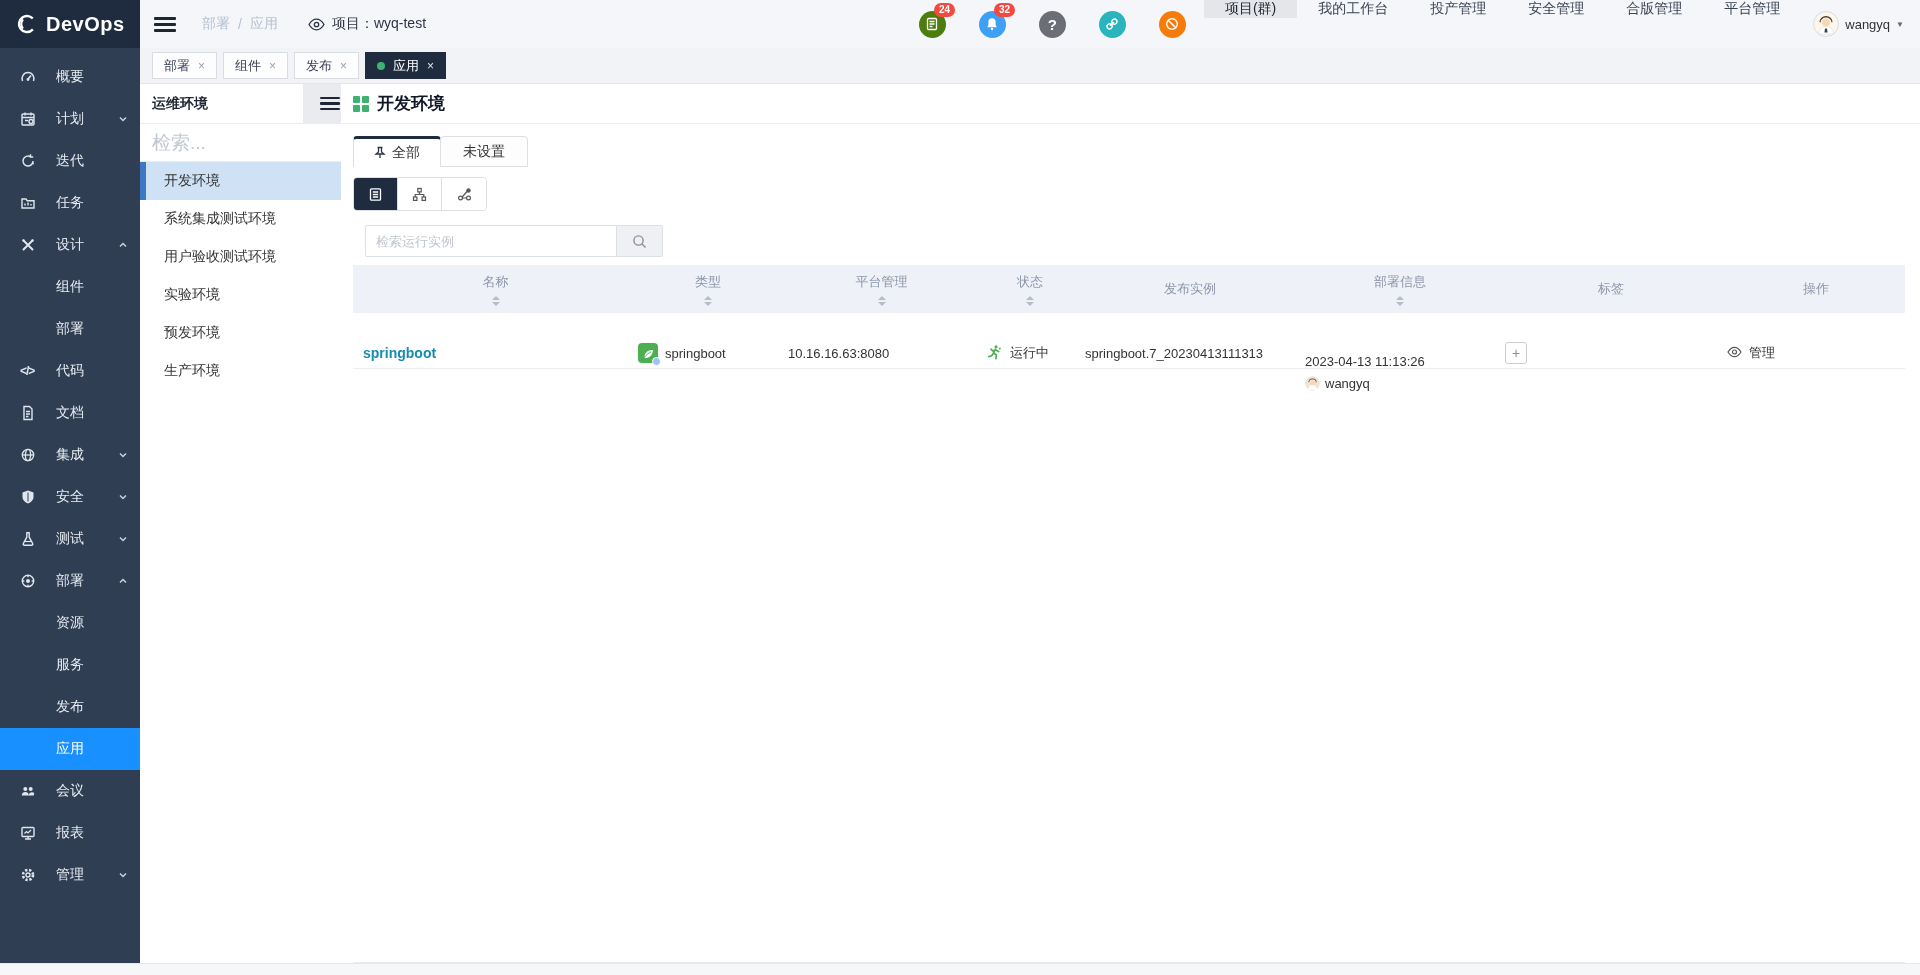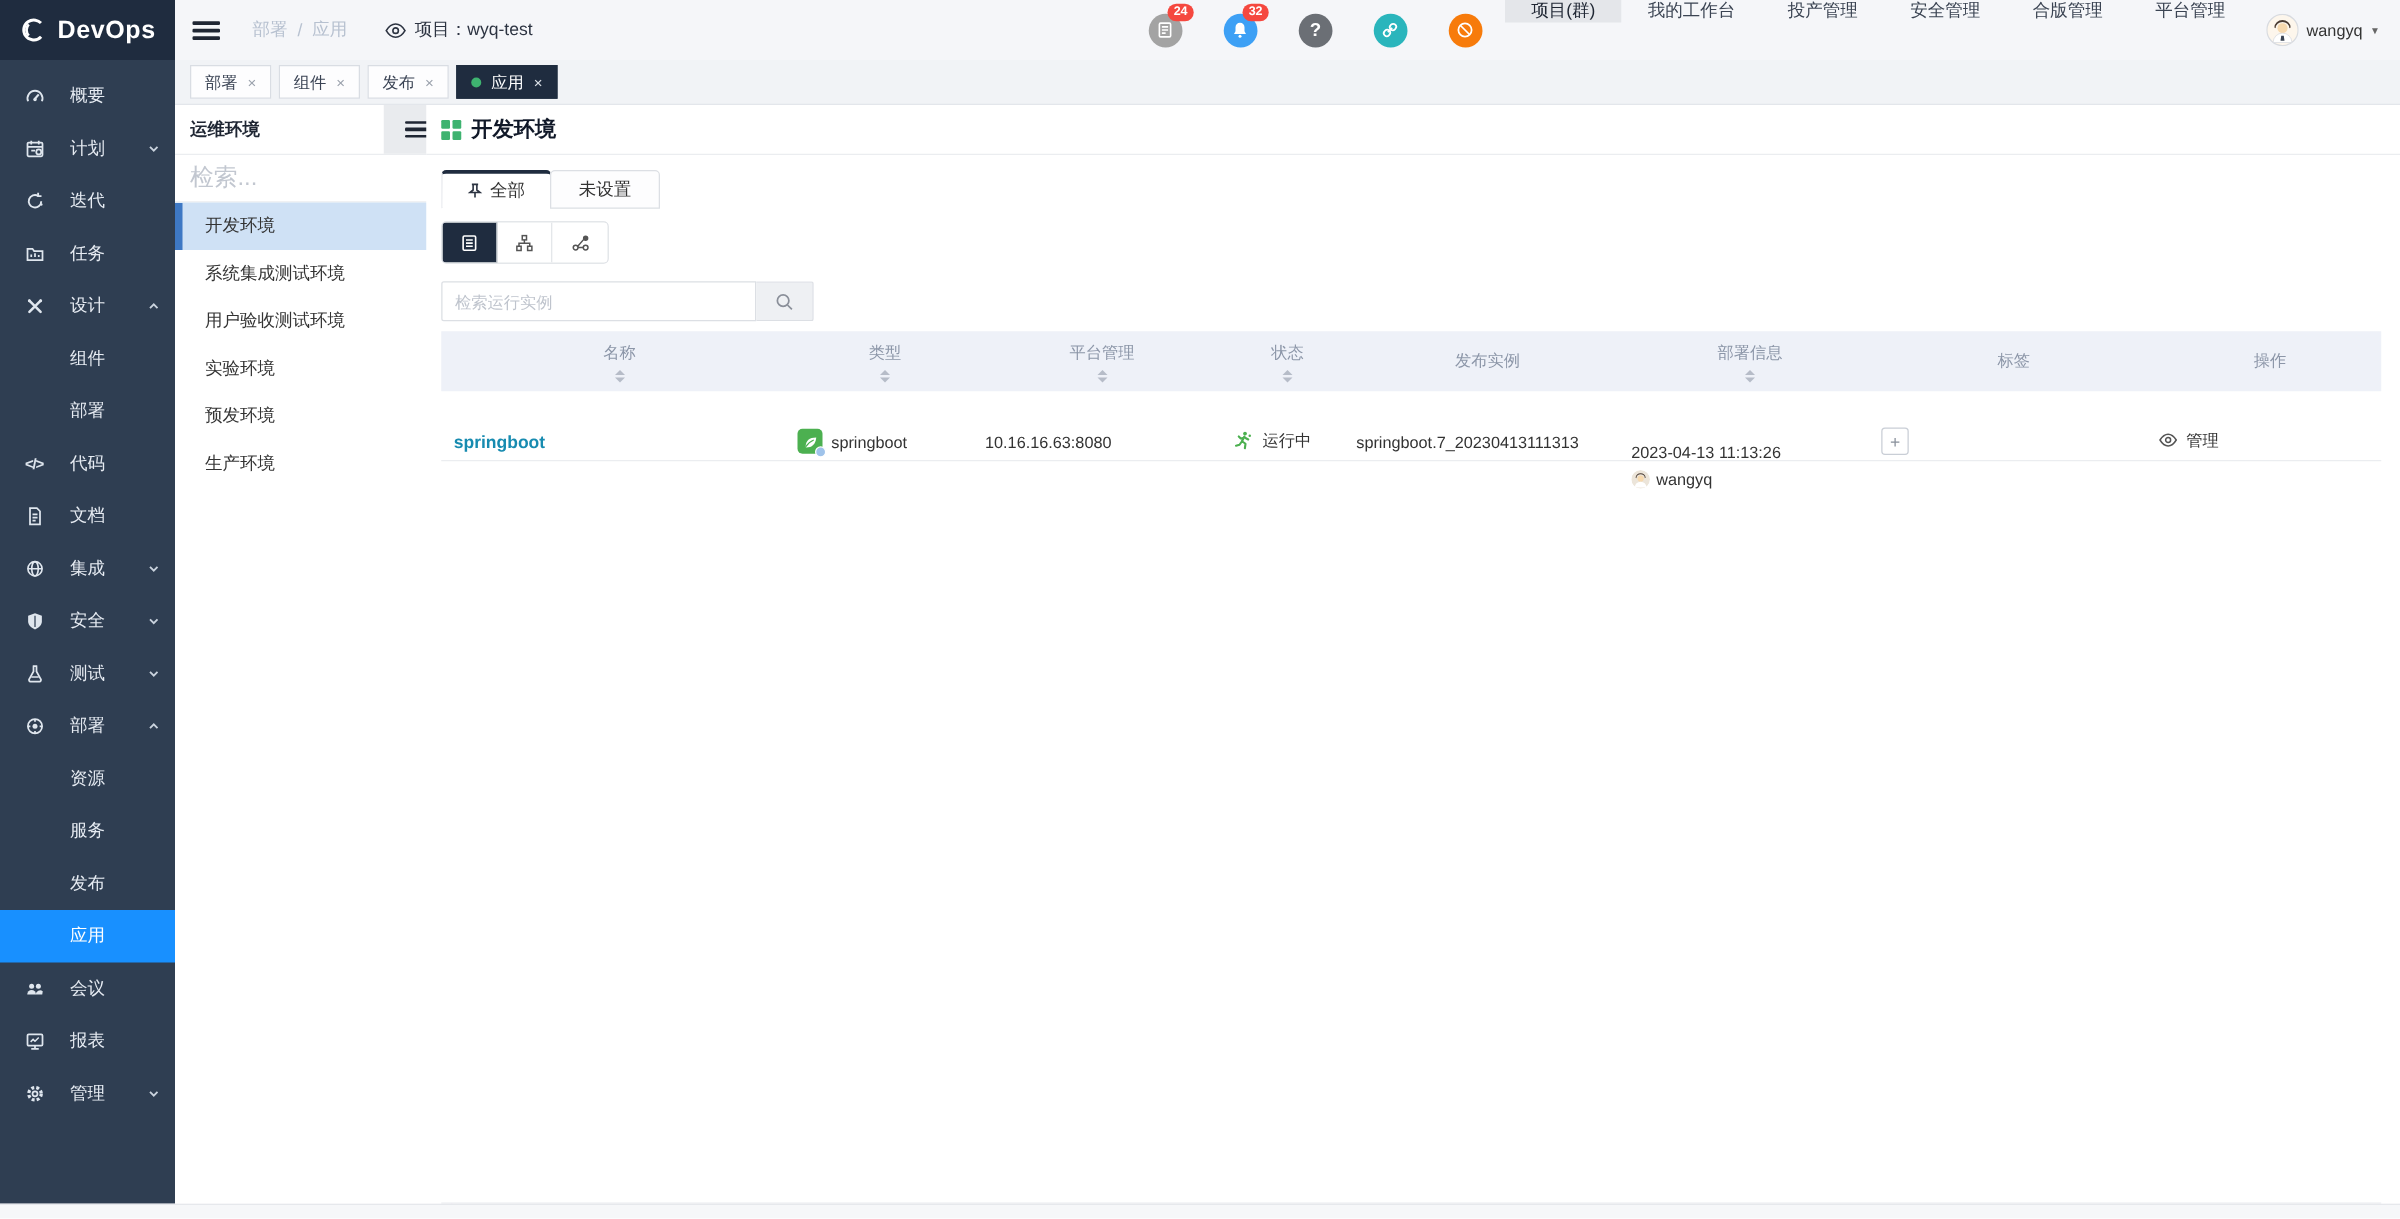--- a/index.html
+++ b/index.html
@@ -23,41 +23,41 @@
   
   .topbar { position:absolute; left:140px; top:0; right:0; height:48px; background:#f5f6f9; display:flex; align-items:center; z-index:4; }
   .hamburger { width:22px; margin-left:14px; cursor:pointer; }
   .hamburger i { display:block; height:3px; background:#1f2633; margin:3px 0; border-radius:1px; }
   .breadcrumb { margin-left:26px; font-size:14px; color:#b7c1d0; display:flex; gap:8px; align-items:center; }
   .breadcrumb .bc { cursor:pointer; }
   .project { margin-left:30px; display:flex; align-items:center; gap:7px; font-size:14px; color:#2d3442; cursor:pointer; }
   .tb-spacer { flex:1; }
   .circles { display:flex; gap:33px; align-items:center; margin-right:18px; }
   .cbtn { position:relative; width:27px; height:27px; border-radius:50%; display:flex; align-items:center; justify-content:center; color:#fff; cursor:pointer; }
-  .cbtn.green { background:#a3a3a3;justify-content:center; } .cbtn.blue { background:#3da0f5; }
+  .cbtn.green { background:#4d7c0f;justify-content:center; } .cbtn.blue { background:#3da0f5; }
   .cbtn.gray { background:#6b6f75; } .cbtn.teal { background:#2ab5bc; } .cbtn.orange { background:#f77b0b; }
   .badge { position:absolute; top:-8px; left:15px; background:#f5483f; color:#fff; font-size:10px; font-weight:bold; line-height:14px; padding:0 5px; border-radius:8px; }
   .qmark { font-size:15px; font-weight:bold; }
   .topnav { display:flex; align-items:flex-start; height:48px; }
   .tn-item { display:flex; align-items:center; padding:0 21px; font-size:14px; color:#3b4453; cursor:pointer; white-space:nowrap; }
   .tn-item.active { background:#e4e6ea; color:#1f2633; }
   .userbox { display:flex; align-items:center; gap:6px; padding:0 16px 0 12px; cursor:pointer; }
   .uname { font-size:13px; color:#333; }
   .dcaret { font-size:8px; color:#666; }
 
   
   .tabstrip { position:absolute; left:140px; top:48px; right:0; height:36px; background:#f1f3f6; border-bottom:1px solid #e3e6eb; display:flex; align-items:center; padding-left:12px; gap:6px; z-index:3; }
   .dtab { height:27px; display:flex; align-items:center; gap:8px; padding:0 11px; background:#fdfdfe; border:1px solid #d9dde3; font-size:13px; color:#3a4354; cursor:pointer; }
   .dtab .close-x { font-size:12px; color:#9aa1ac; cursor:pointer; }
   .dtab.active { background:#1f2c3f; border-color:#1f2c3f; color:#fff; }
   .dtab.active .close-x { color:#dfe4ea; }
   .dot { width:8px; height:8px; border-radius:50%; background:#3eb370; }
 
   
-  .envpanel { position:absolute; left:140px; top:84px; width:222px; bottom:12px; background:#fff; border-right:1px solid #d946ef; z-index:2; }
+  .envpanel { position:absolute; left:140px; top:84px; width:222px; bottom:12px; background:#fff; border-right:5px solid #d946ef; z-index:2; }
   .env-header { height:40px; border-bottom:1px solid #ebedf0; display:flex; align-items:center; padding-left:12px; }
   .env-title { font-size:14px; font-weight:bold; color:#1f2633; }
   .env-collapse { margin-left:auto; width:54px; height:39px; background:#e9ebee; display:flex; align-items:center; justify-content:center; cursor:pointer; }
   .env-collapse i { display:block; width:20px; }
   .env-collapse i b { display:block; height:2.5px; background:#1f2633; margin:3px 0; border-radius:1px; }
   .env-search { height:38px; border-bottom:1px solid #ebedf0; display:flex; align-items:center; padding:0 12px; gap:6px; }
   .env-search input { border:none; outline:none; flex:1; font-size:19px; color:#333; background:transparent; font-family:inherit; }
   .env-search input::placeholder { color:#c2c7d0; }
   .env-item { height:38px; display:flex; align-items:center; padding-left:24px; font-size:14px; color:#333; cursor:pointer; }
   .env-item.selected { background:#cfe1f5; box-shadow:inset 6px 0 0 #3e78c4; }
@@ -75,21 +75,21 @@
   .ftab { height:31px; min-width:88px; display:flex; align-items:center; justify-content:center; gap:6px; font-size:14px; color:#333; background:#fff; border:1px solid #dcdfe4; border-radius:4px 4px 0 0; padding:0 14px; cursor:pointer; }
   .ftab.active { border-top:3px solid #1f2c3f; border-bottom:1px solid #fff; }
   .ftab + .ftab { margin-left:-1px; background:#fdfdfe; }
   .pin { width:12px; height:13px; color:#2d3442; }
 
   .vtoggles { display:inline-flex; border:1px solid #dcdfe4; border-radius:4px; overflow:hidden; margin-bottom:12px; }
   .vt { width:44px; height:32px; display:flex; align-items:center; justify-content:center; background:#fff; color:#555; border-right:1px solid #dcdfe4; cursor:pointer; }
   .vt:last-child { border-right:none; }
   .vt.active { background:#1f2c3f; color:#fff; }
 
-  .search-row { display:flex; margin:2px 0 8px; }
+  .search-row { display:flex; margin:2px 12px 8px; }
   .search-row input { width:252px; height:32px; border:1px solid #dcdfe4; border-radius:2px 0 0 2px; padding:0 10px; font-size:13px; color:#333; outline:none; font-family:inherit; }
   .search-row input::placeholder { color:#bfc4cd; }
   .search-btn { width:46px; height:32px; background:#eef0f3; border:1px solid #dcdfe4; border-left:none; border-radius:0 2px 2px 0; display:flex; align-items:center; justify-content:center; color:#8a8f99; cursor:pointer; }
 
   .tgrid { display:grid; grid-template-columns:275px 150px 197px 100px 220px 200px 222px 1fr; align-items:center; }
   .thead { background:#eef1f8; height:48px; font-size:13px; color:#8c96a8; margin-top:6px; }
   .th { padding-left:10px; display:flex; align-items:center; gap:5px;flex-direction:column; }
   .th.sortable { cursor:pointer; }
   .caret { display:inline-flex; flex-direction:column; gap:2px; }
   .caret i { width:0; height:0; border-left:4px solid transparent; border-right:4px solid transparent; }

